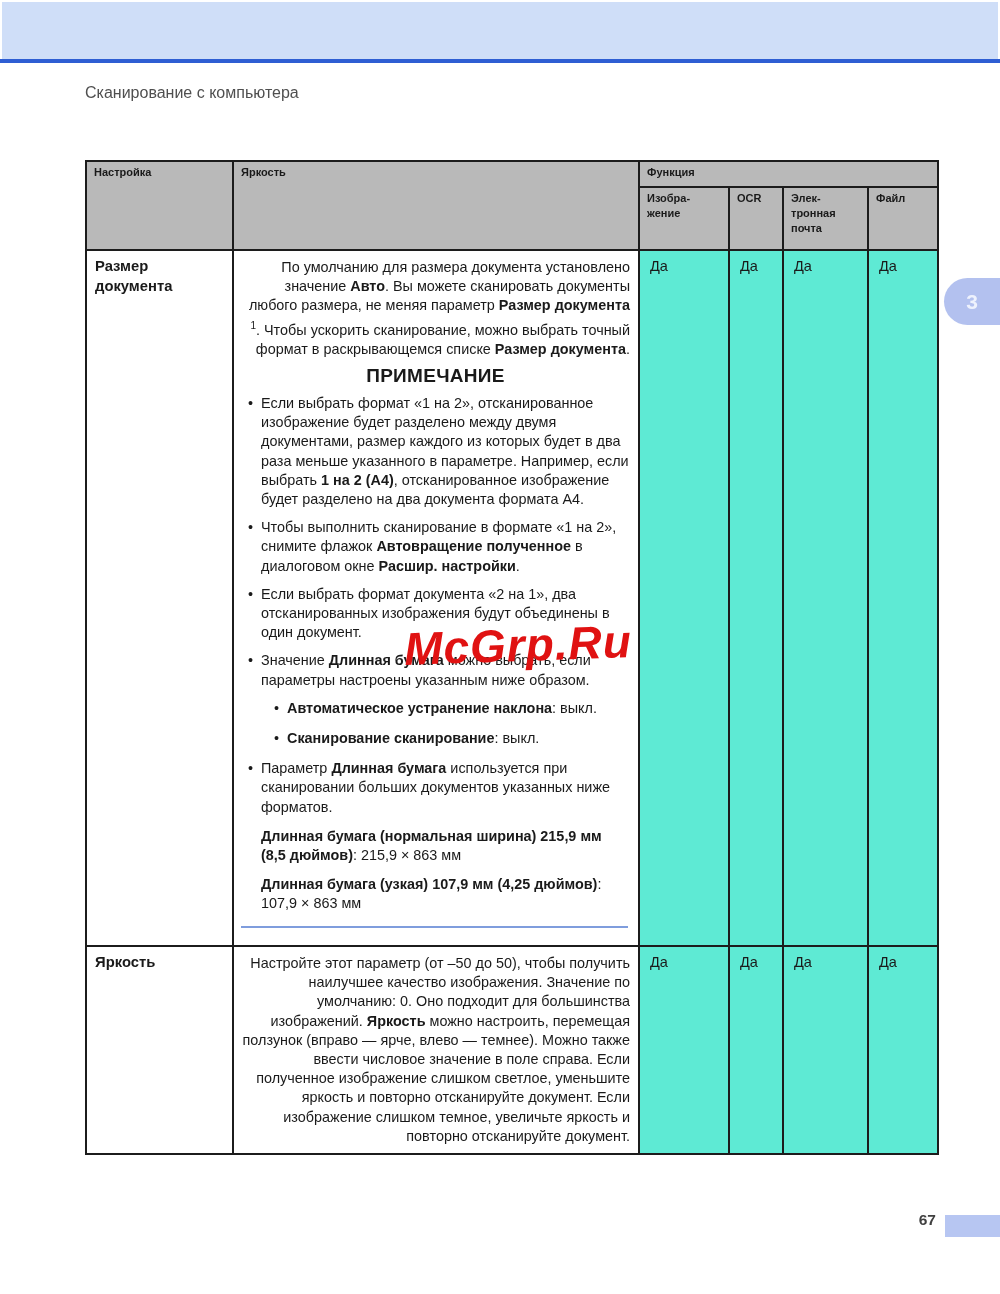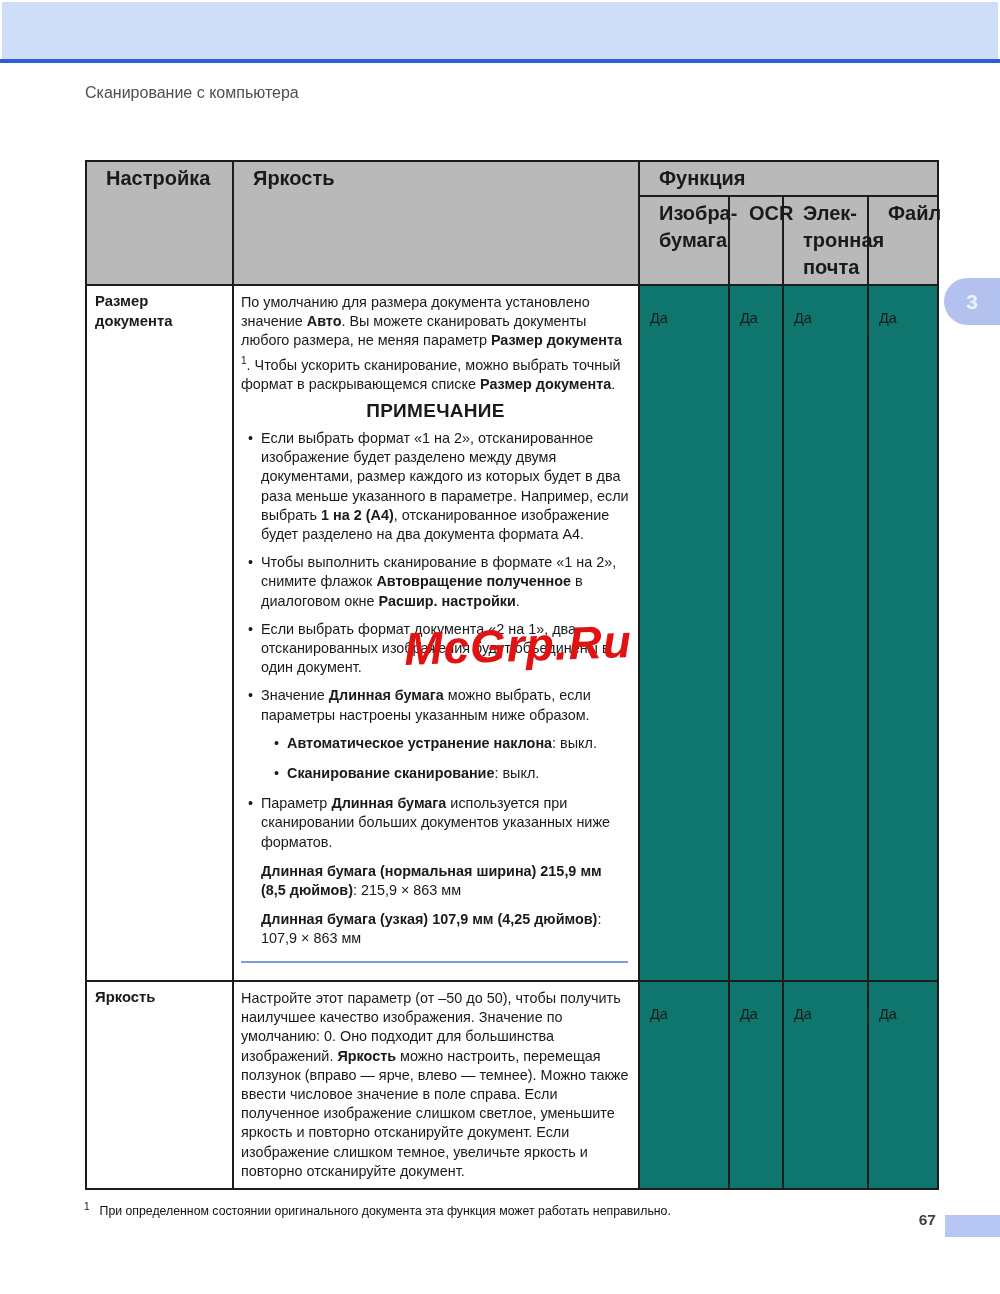--- a/index.html
+++ b/index.html
@@ -10,30 +10,30 @@
   }
   .banner { position:absolute; top:2px; left:2px; right:2px; height:57px; background:var(--banner-bg); }
   .banner-line { position:absolute; top:59px; left:0; right:0; height:4px; background:var(--banner-line); }
   .running-header { position:absolute; top:84px; left:85px; font-size:16px; color:var(--running-header); }
 
   .content { position:absolute; top:160px; left:84px; width:854px; }
   table.settings-table { border-collapse:collapse; table-layout:fixed; width:852px; margin-left:1px; }
   .settings-table th, .settings-table td {
     border:2px solid var(--table-border); vertical-align:top; text-align:left;
   }
-  .hdr { background:var(--header-bg); font-weight:bold; font-size:20px; padding:3px 19px; line-height:1.35; }
+  .hdr { background:var(--header-bg); font-weight:bold; font-size:11px; padding:3px 7px; line-height:1.35; }
   .hdr.sub { white-space:pre-line; }
   tr.hrow1 { height:26px; } tr.hrow2 { height:63px; }
   tr.row1 { height:696px; } tr.row2 { height:206px; }
 
   td.setting { font-weight:bold; font-size:14.8px; padding:6px 8px; line-height:1.32; background:#fff; }
   td.desc { padding:7px 8px 0 7px; font-size:14.4px; line-height:19.2px; background:#fff; }
-  td.yes { padding:24px 10px; font-size:14.5px; background:#0f766e; }
+  td.yes { padding:7px 10px; font-size:14.5px; background:#5eead4; }
 
-  .para { margin-bottom:7px; }
+  .para { margin-bottom:7px;text-align:right; }
   .note-head { display:flex; align-items:center; margin:6px 0 9px 0;flex-direction:column; }
   .note-title { font-weight:bold; font-size:19px; letter-spacing:0.3px; }
   .note-rule { flex:1; height:2px; background:var(--note-line); margin-left:14px; margin-right:2px; }
   .bullet { display:flex; margin-bottom:9px; }
   .bullet .bm { width:20px; padding-left:7px; flex:0 0 20px; }
   .bullet .bt { flex:1; }
   .bullet.sub { margin-left:26px; margin-bottom:11px; }
   .spec { margin:10px 0 10px 20px; }
   .note-end { height:2px; background:var(--note-line); margin:12px 2px 0 0; }
 
@@ -72,21 +72,21 @@
         <col style="width:70px">
     </colgroup>
     <tbody>
         <tr class="hrow1">
       <th rowspan="2" class="hdr">Настройка</th>
       <th rowspan="2" class="hdr">Яркость</th>
       <th colspan="4" class="hdr">Функция</th>
     </tr>
     <tr class="hrow2">
       <th class="hdr sub">Изобра-
-бумага</th>
+жение</th>
       <th class="hdr sub">OCR</th>
       <th class="hdr sub">Элек-
 тронная
 почта</th>
       <th class="hdr sub">Файл</th>
     </tr>
 
     <tr class="row1">
       <td class="setting">Размер документа</td>
       <td class="desc">
@@ -139,21 +139,18 @@
         <div class="para">Настройте этот параметр (от –50 до 50), чтобы получить наилучшее качество изображения. Значение по умолчанию: 0. Оно подходит для большинства изображений. <b>Яркость</b> можно настроить, перемещая ползунок (вправо — ярче, влево — темнее). Можно также ввести числовое значение в поле справа. Если полученное изображение слишком светлое, уменьшите яркость и повторно отсканируйте документ. Если изображение слишком темное, увеличьте яркость и повторно отсканируйте документ.</div>
       </td>
       <td class="yes">Да</td>
       <td class="yes">Да</td>
       <td class="yes">Да</td>
       <td class="yes">Да</td>
     </tr>
   </tbody>
     </table>
 
-  <div class="footnote">
-    <sup>1</sup><span>При определенном состоянии оригинального документа эта функция может работать неправильно.</span>
-  </div>
 </div>
 
 <div class="watermark">McGrp.Ru</div>
 <div class="chapter-tab">3</div>
 <div class="page-number">67</div>
 <div class="page-number-rect"></div>
 
 </body></html>

